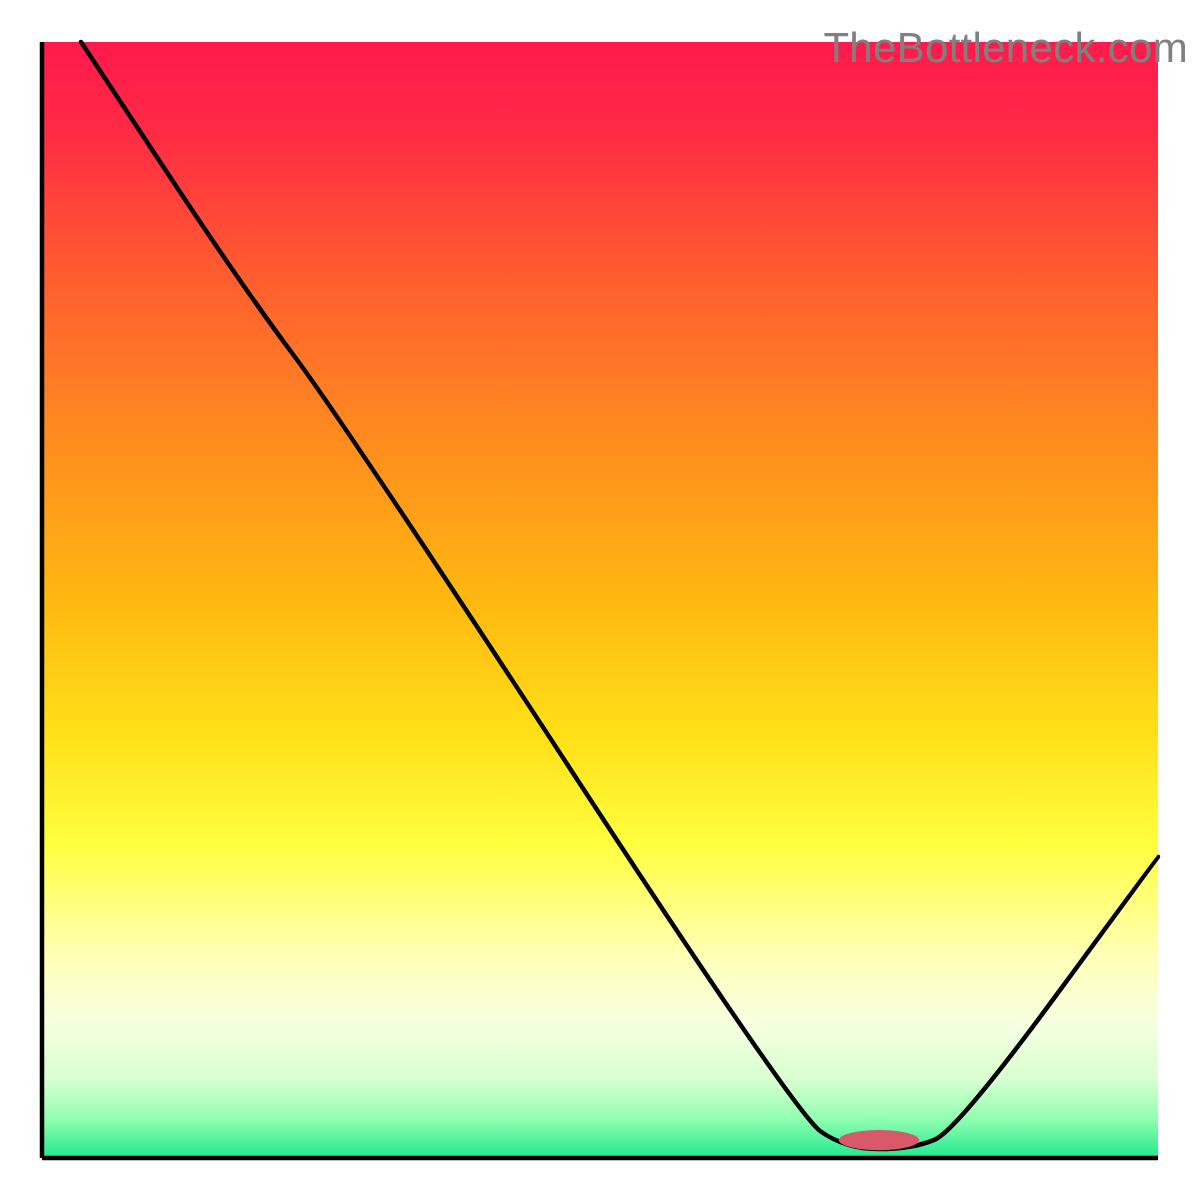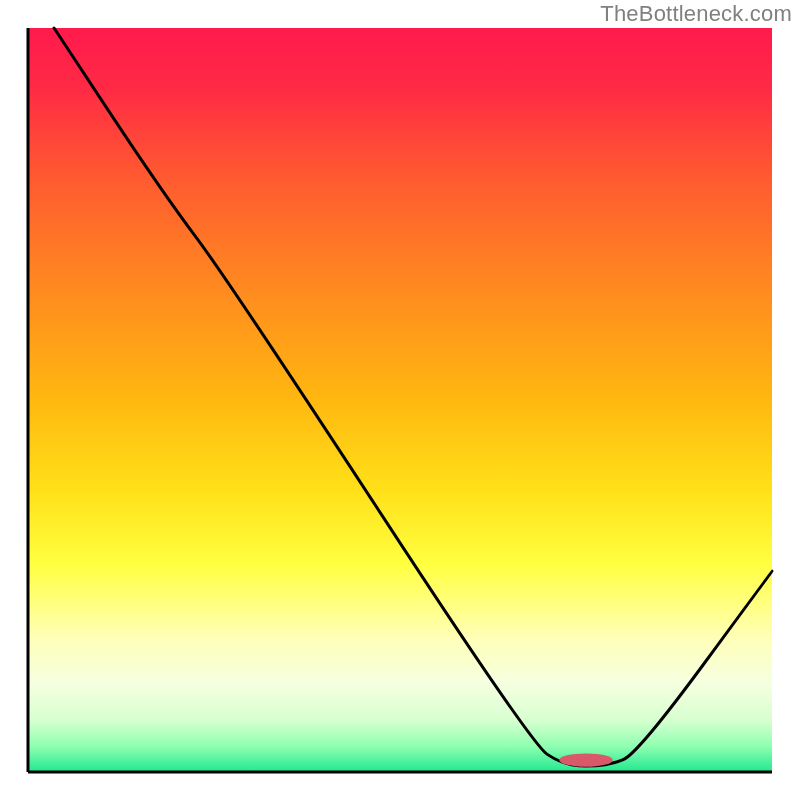--- a/index.html
+++ b/index.html
@@ -11,24 +11,24 @@
     background: #ffffff;
     font-family: Arial, Helvetica, sans-serif;
   }
   .chart-container {
     position: relative;
     width: 800px;
     height: 800px;
   }
   .watermark {
     position: absolute;
-    top: 1px;
+    top: 16px;
     right: 8px;
     color: #808080;
-    font-size: 22px;
+    font-size: 28px;
     font-weight: 500;
     letter-spacing: 0.2px;
     user-select: none;
   }
   svg { display: block; }
 </style>
 </head>
 <body>
 
 <div class="chart-container">

